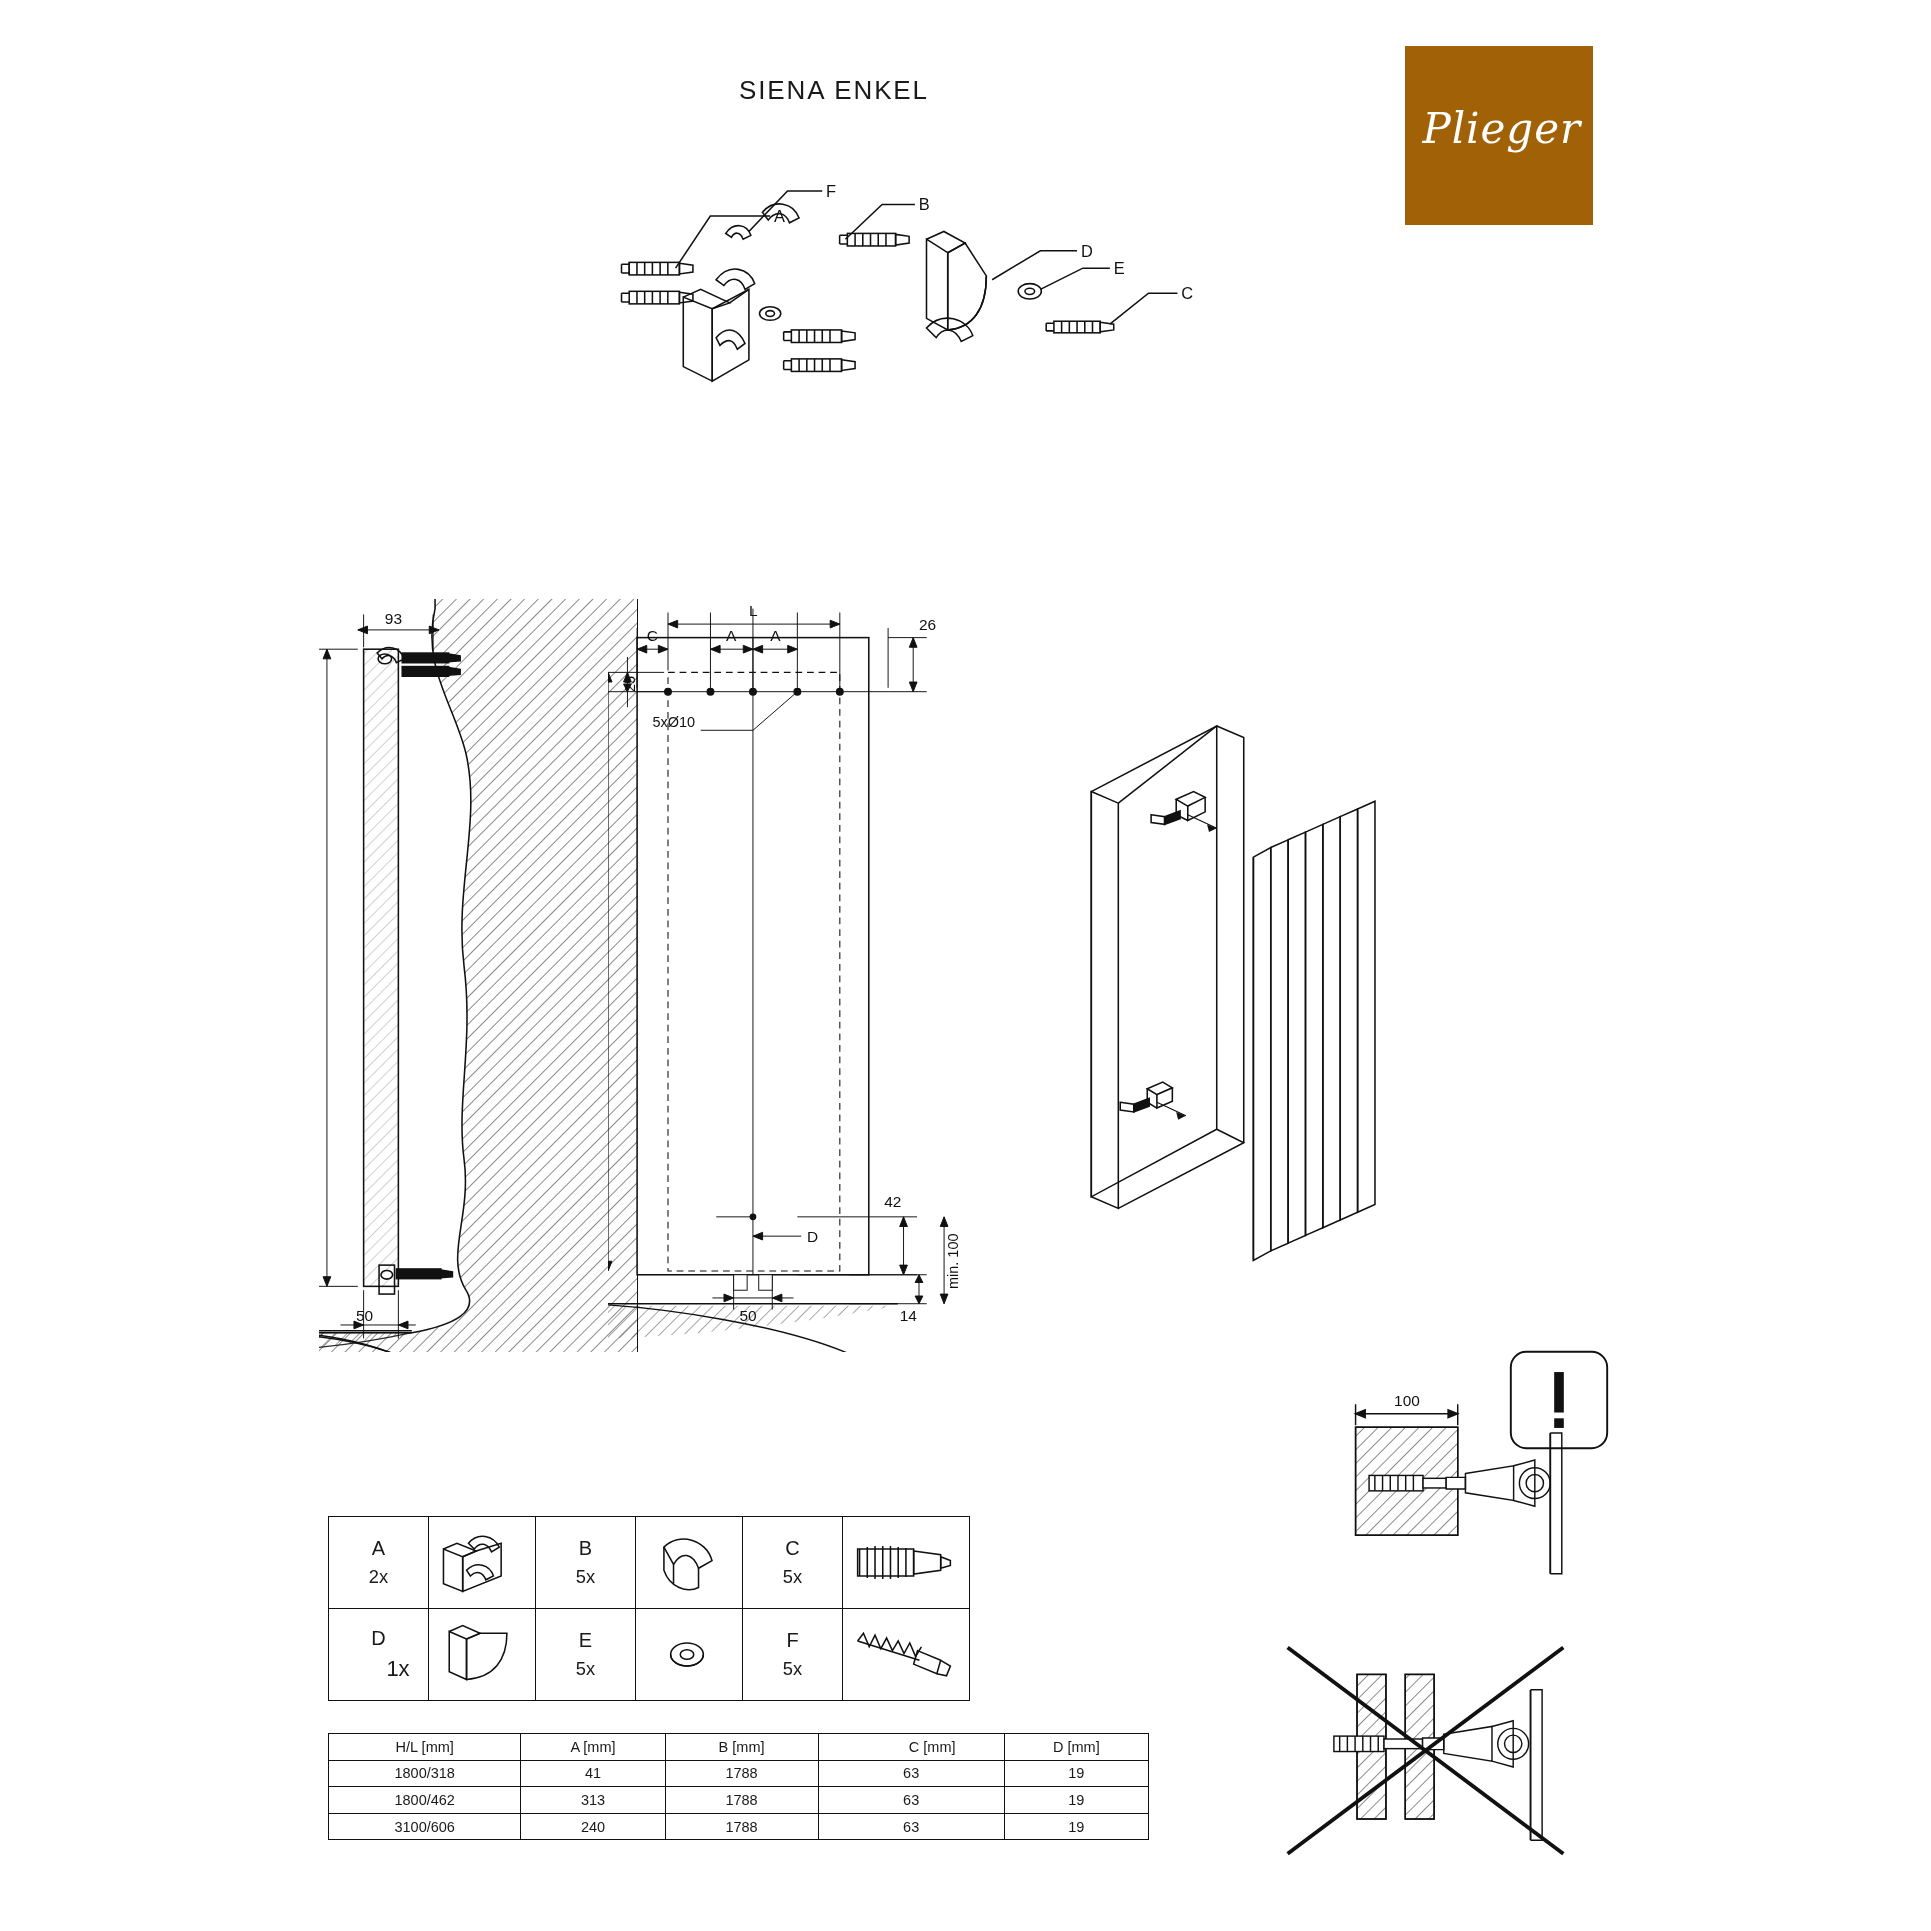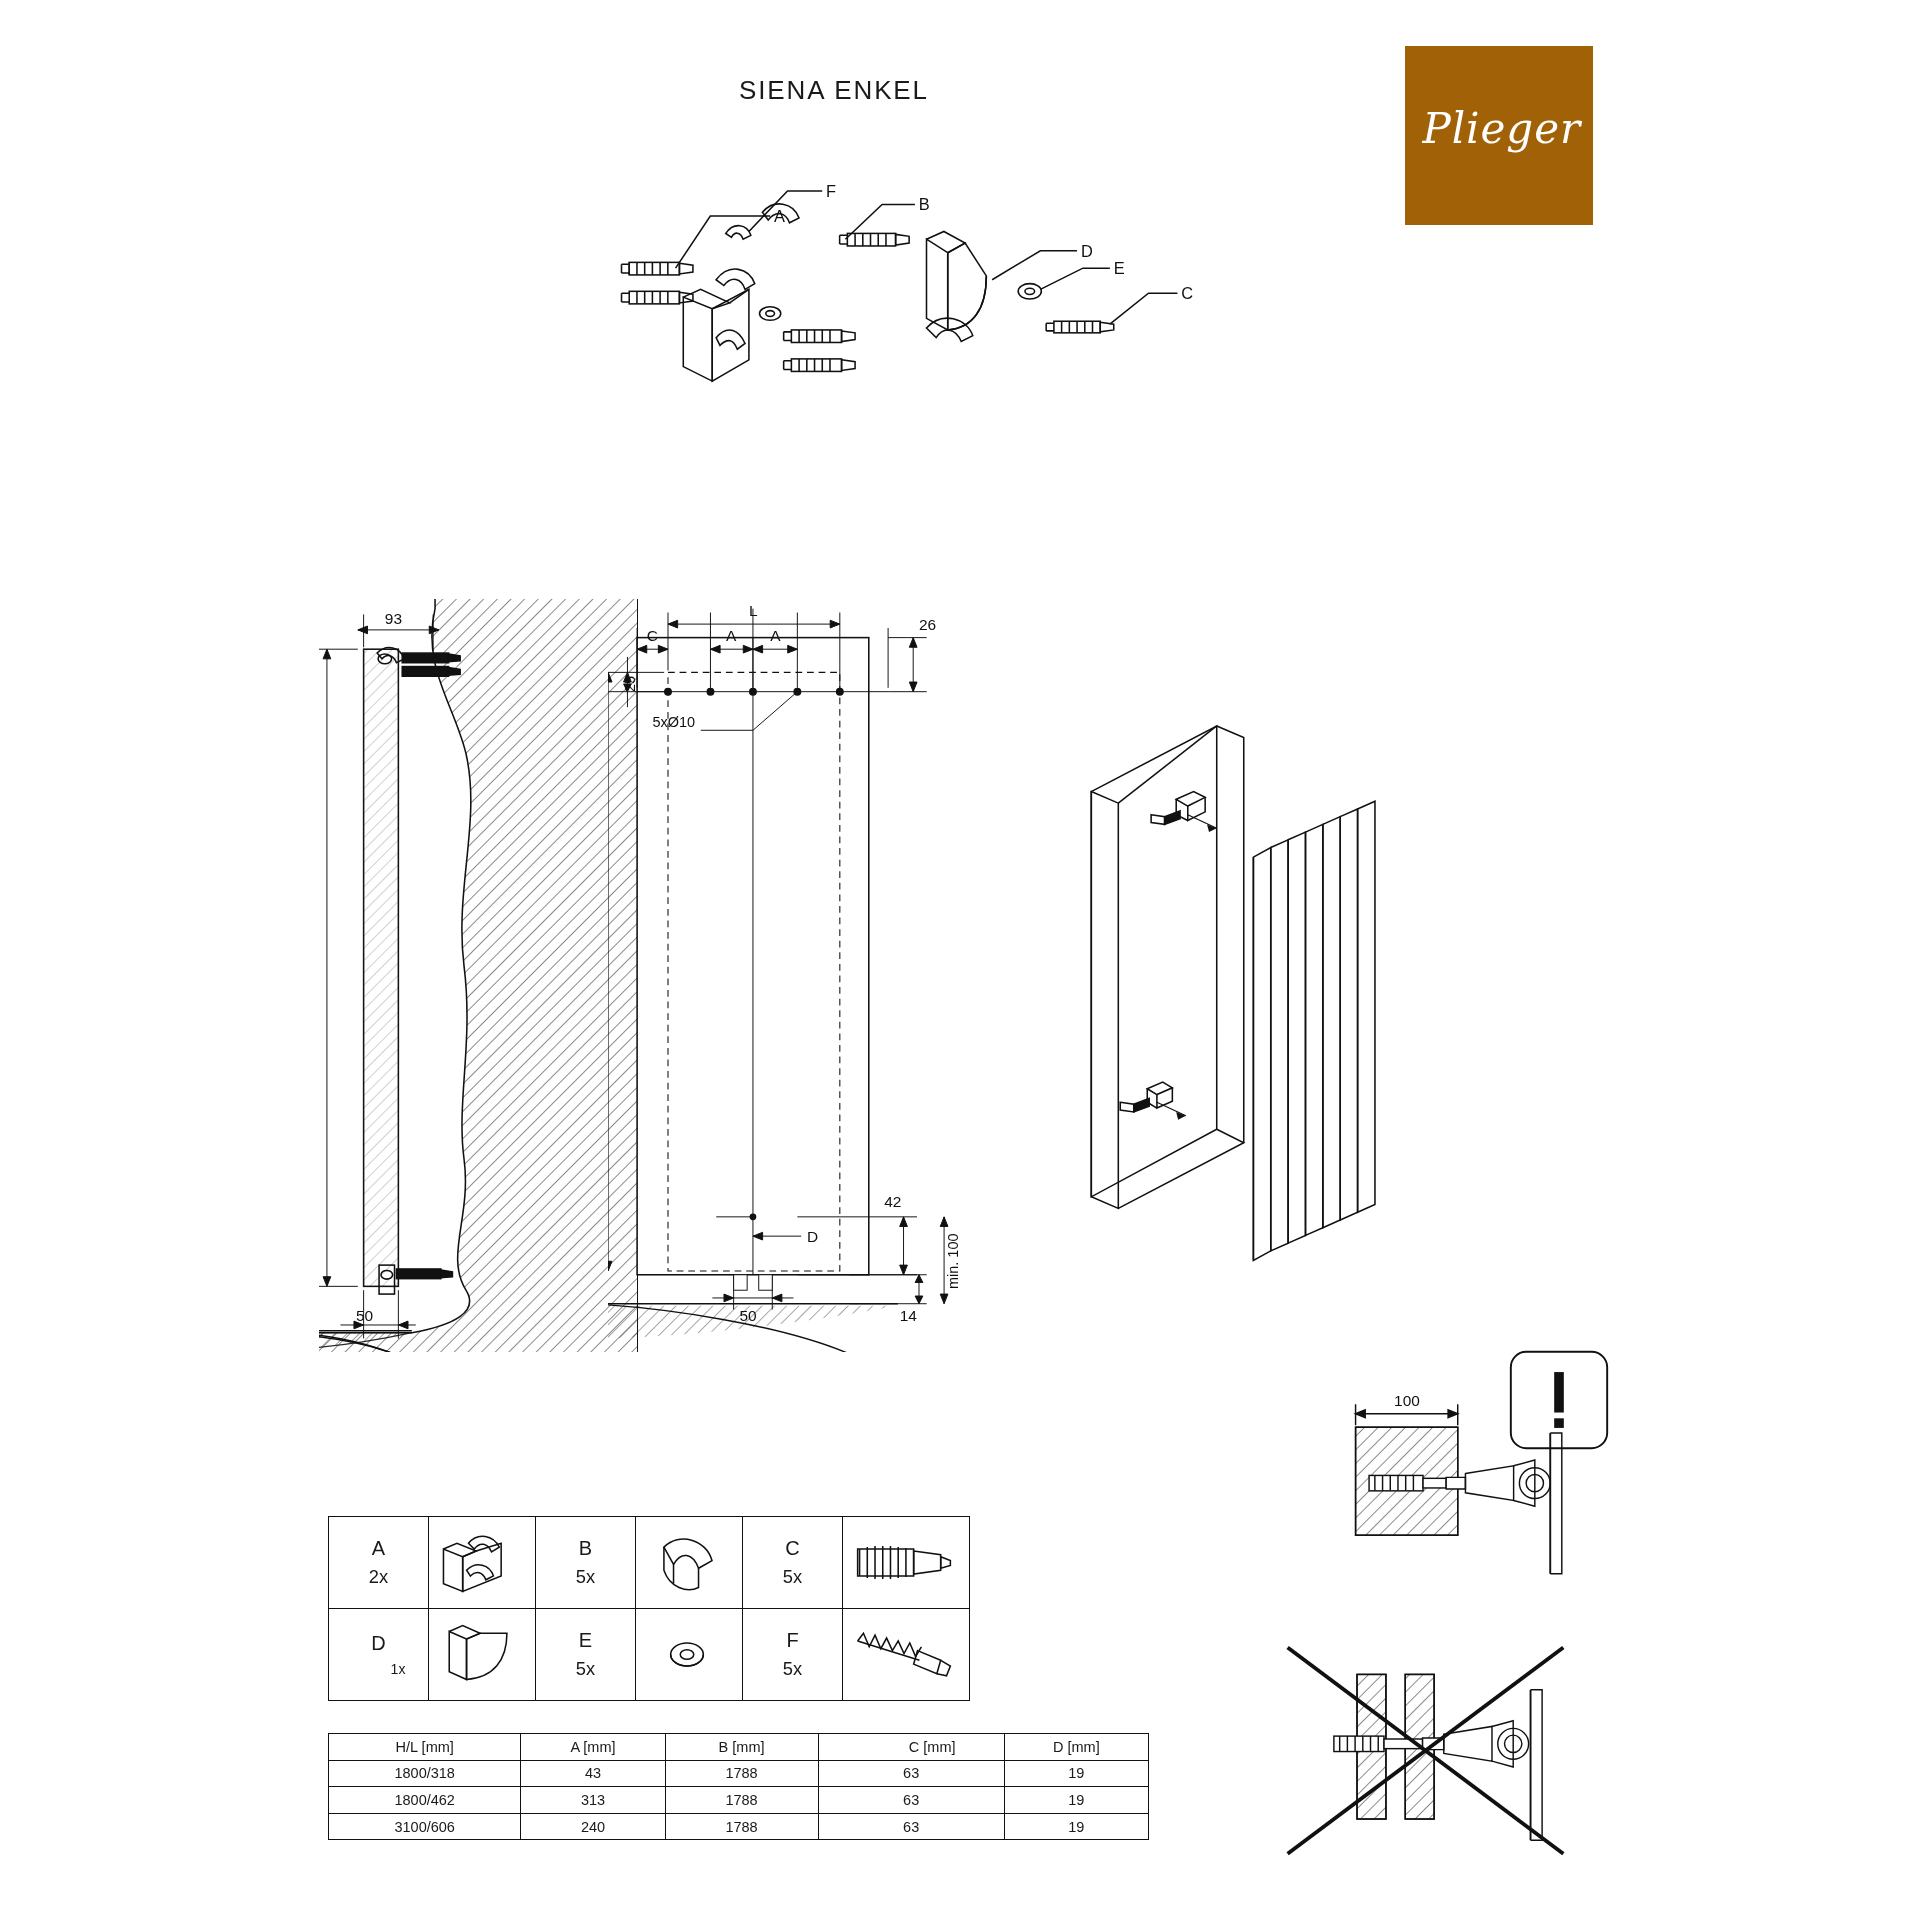--- a/index.html
+++ b/index.html
@@ -377,21 +377,21 @@
             <path d="M14 30 L72 30 L72 58 L14 58 Z"></path>
             <path d="M72 32 L100 36 L100 52 L72 56 Z"></path>
             <path d="M100 38 L110 42 L110 47 L100 50 Z"></path>
           </g>
         </svg>
       </td>
     </tr>
     <tr>
       <td style="height:89px;vertical-align:middle;text-align:center;">
         <div class="lbl" style="font-size:20px;">D</div>
-        <div class="lbl" style="font-size:14px;margin-top:5.8px;padding-left:39px;">1x</div>
+        <div class="lbl" style="font-size:22px;margin-top:5.8px;padding-left:39px;">1x</div>
       </td>
       <td>
         <svg width="100" height="85" viewBox="0 0 104 88">
           <g fill="none" stroke="#111" stroke-width="1.6">
             <path d="M20 20 L20 62 L38 70 L38 28 Z"></path>
             <path d="M20 20 L34 14 L52 22 L38 28"></path>
             <path d="M38 28 L38 70 C66 68, 80 50, 80 22 L52 22 Z"></path>
           </g>
         </svg>
       </td>
@@ -434,21 +434,21 @@
         <th style="width:210px;">H/L [mm]</th>
         <th style="width:159px;">A [mm]</th>
         <th style="width:169px;">B [mm]</th>
         <th style="width:159px;padding-left:42px;">C [mm]</th>
         <th style="width:159px;">D [mm]</th>
       </tr>
     </thead>
     <tbody>
       <tr>
         <td>1800/318</td>
-        <td>43</td>
+        <td>41</td>
         <td>1788</td>
         <td>63</td>
         <td>19</td>
       </tr>
       <tr>
         <td>1800/462</td>
         <td>313</td>
         <td>1788</td>
         <td>63</td>
         <td>19</td>

